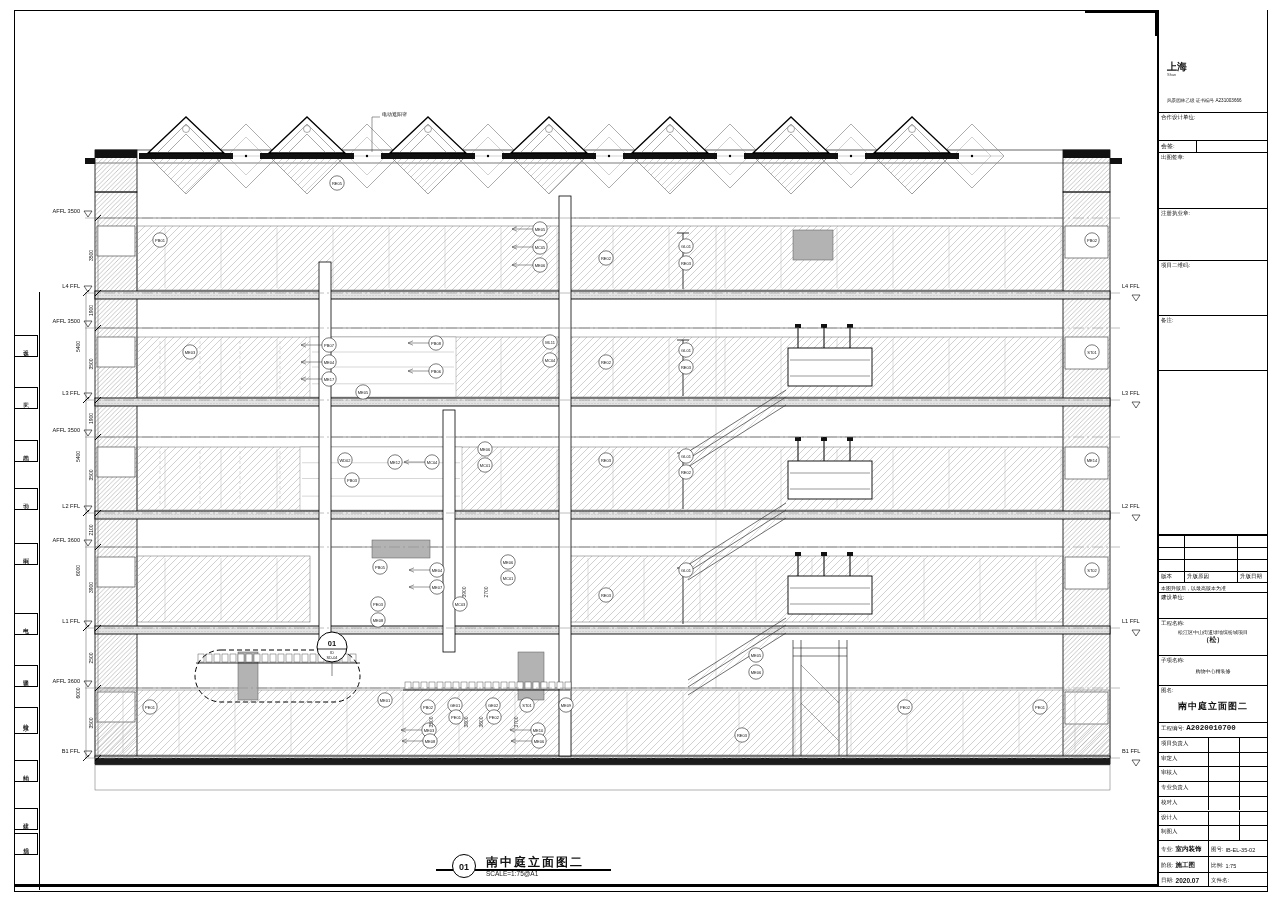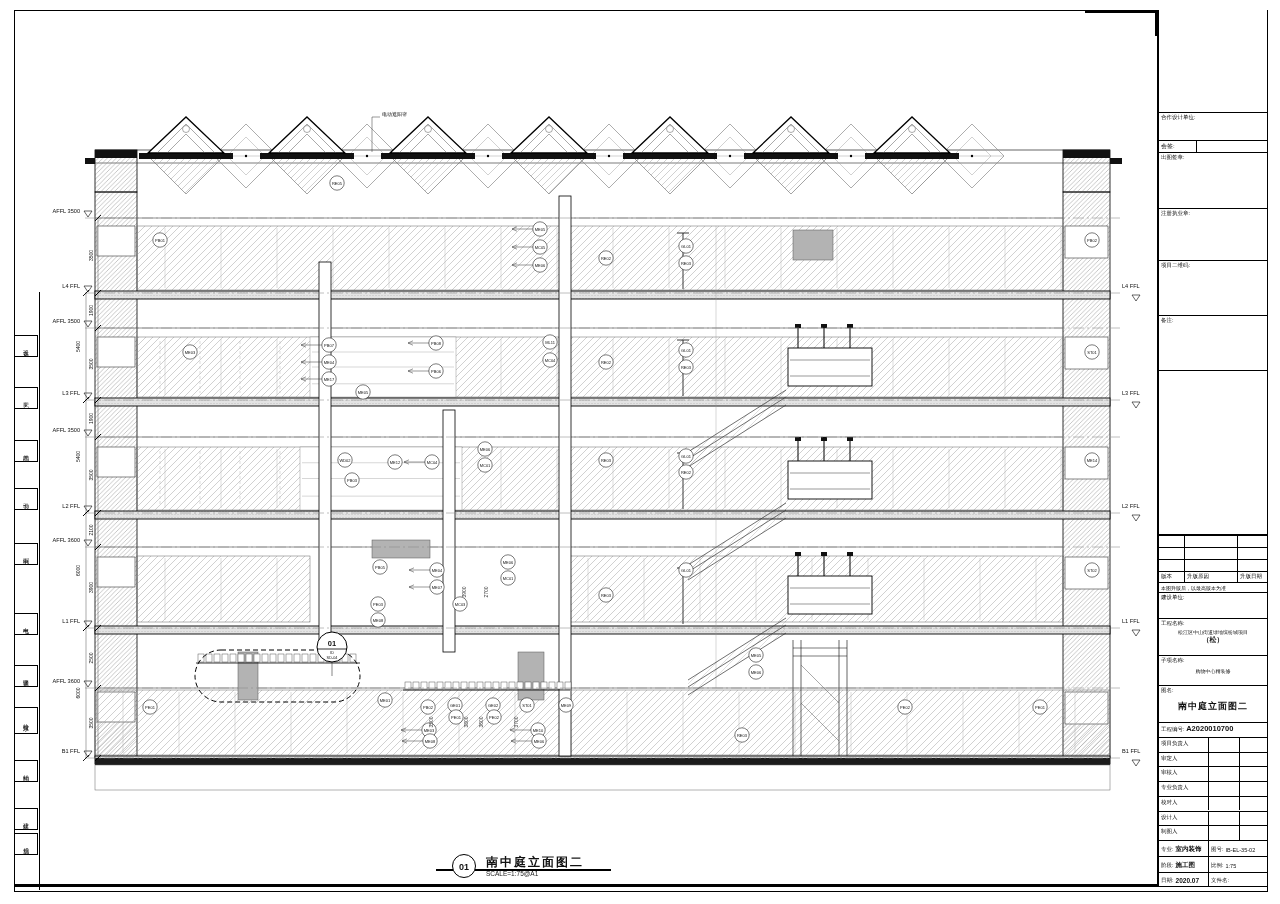--- a/index.html
+++ b/index.html
@@ -782,20 +782,25 @@
     </div>
 
   <div id="view-title">
     <div id="vt-line"></div>
     <div id="vt-circle">01</div>
     <div id="vt-name">南中庭立面图二</div>
     <div id="vt-scale">SCALE=1:75@A1</div>
   </div>
 
   <div id="titleblock">
+    <div id="tb-logo">
+      <div id="logo-cn">上海</div>
+      <div id="logo-en">Shan</div>
+      <div id="cert-line">风景园林乙级 证书编号 A231003666</div>
+    </div>
 
     <div class="tb-row" style="top:102px;height:28px;">
       <span class="tb-label">合作设计单位:</span>
     </div>
     <div class="tb-row tb-flex" style="top:130px;height:12px;padding:0;">
       <div class="tb-col" style="width:38px;">会签:</div>
       <div class="tb-col" style="flex:1;"></div>
     </div>
     <div class="tb-row" style="top:142px;height:56px;">
       <span class="tb-label">出图签章:</span>
@@ -848,21 +853,21 @@
     <div class="tb-row" style="top:645px;height:30px;">
       <div class="tb-label">子项名称:</div>
       <div class="tb-center" style="font-size:5px;margin-top:4px;">购物中心精装修</div>
     </div>
     <div class="tb-row" style="top:675px;height:37px;border-top-width:1.5px;">
       <div class="tb-label">图名:</div>
       <div class="tb-center" style="font-size:9px;font-weight:bold;margin-top:6px;letter-spacing:1px;">南中庭立面图二</div>
     </div>
     <div class="tb-row" style="top:712px;height:15px;border-top-width:1.5px;">
       <span class="tb-label">工程编号:</span>
-      <span style="font-size:7.5px;font-weight:bold;">A2020010700</span>
+      <span style="font-size:7.5px;font-weight:bold;font-family:Liberation Mono, monospace;">A2020010700</span>
     </div>
 
     <div id="personnel-rows">
         <div class="p-row" style="top: 727px; height: 14.7px;">
           <div class="lab">项目负责人</div>
                    <div class="c2"></div>
                    <div class="c3"></div>
         </div>
         <div class="p-row" style="top: 741.7px; height: 14.7px;">
           <div class="lab">审定人</div>

